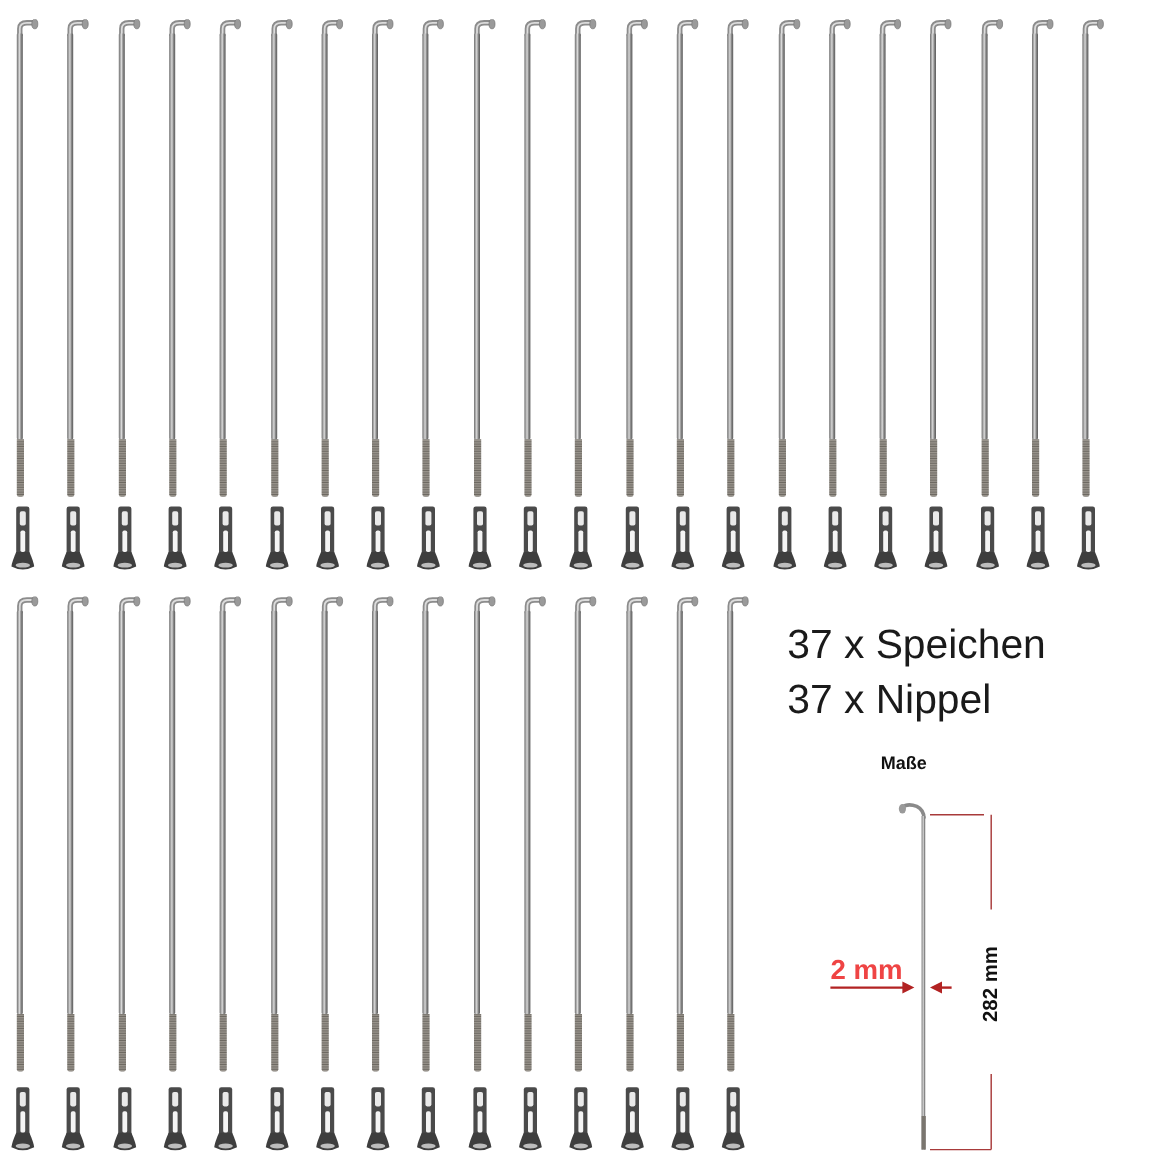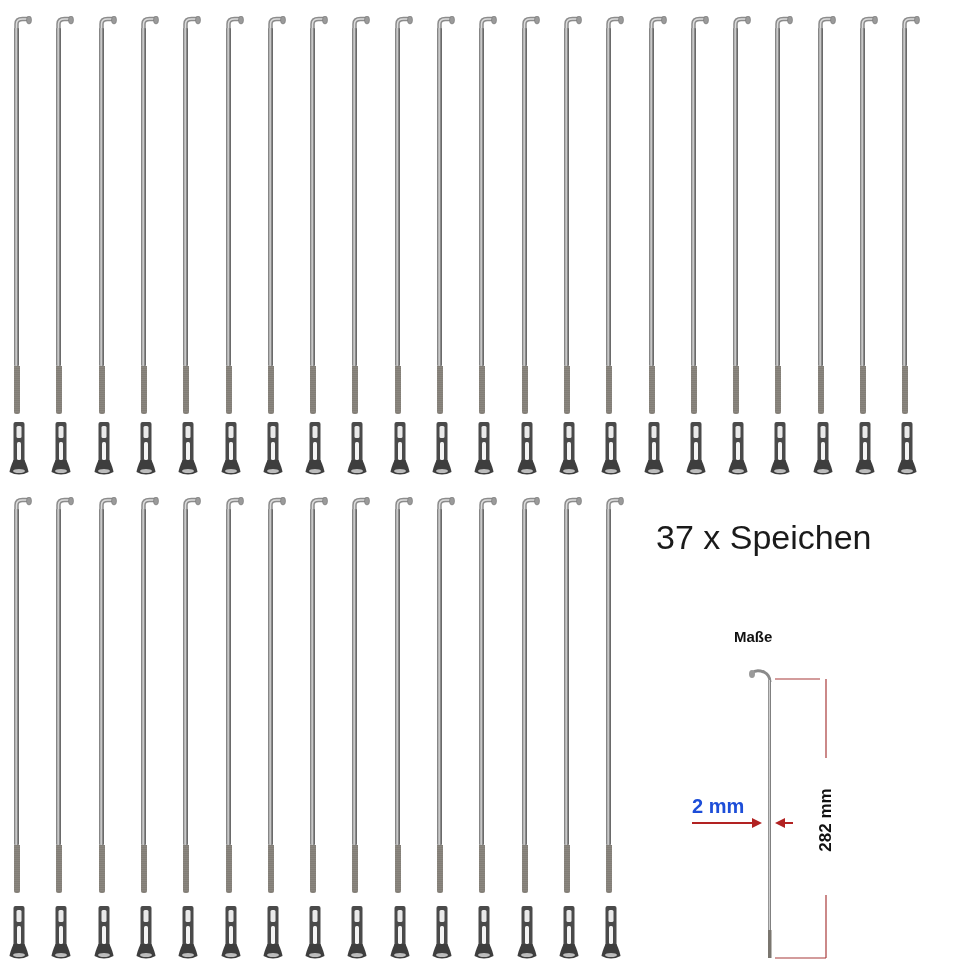--- a/index.html
+++ b/index.html
@@ -4,21 +4,21 @@
 <style>
   html,body{margin:0;padding:0;background:#fff;}
   #stage{position:relative;width:968px;height:968px;overflow:hidden;background:#fff;font-family:"Liberation Sans",sans-serif;}
   .spoke{position:absolute;width:20px;}
   .spoke .head{position:absolute;left:0;top:0;width:22px;height:14px;}
   .spoke .shaft{position:absolute;left:2px;width:5px;background:linear-gradient(90deg,#6e6e6e 0%,#d8d8d8 45%,#8a8a8a 70%,#5a5a5a 100%);border-radius:1px;}
   .spoke .thread{position:absolute;left:2px;width:6px;background:repeating-linear-gradient(0deg,#7a7670 0px,#9b968e 1px,#6a665f 2px);border-radius:0 0 2px 2px;}
   .nipple{position:absolute;width:20px;height:56px;}
   .headline{position:absolute;left:656px;font-size:34px;font-weight:normal;color:#1a1a1a;line-height:1;}
   #mass-label{position:absolute;left:734px;top:628px;font-size:15px;font-weight:bold;color:#111;}
-  #dim-width-label{position:absolute;left:692px;top:795px;font-size:20px;font-weight:bold;color:#1d4ed8;}
+  #dim-width-label{position:absolute;left:692px;top:795px;font-size:23px;font-weight:bold;color:#ef4444;}
   #dim-length-label{position:absolute;left:786px;top:810px;font-size:17px;font-weight:bold;color:#111;transform:rotate(-90deg);transform-origin:center;width:80px;text-align:center;}
 </style>
 </head>
 <body>
 
 <div id="stage">
   <div id="spokes-top">
       <div class="spoke" style="left: 12px; top: 16px; height: 400px;">
         <svg class="head" viewBox="0 0 22 14" width="22" height="14">
           <path d="M4.5 14 V8 q0 -5 6 -5 h5" fill="none" stroke="#8c8c8c" stroke-width="4.5" stroke-linecap="round"></path>
@@ -609,20 +609,21 @@
       <div class="nipple" style="left: 601.2px; top: 904px;"><svg viewBox="0 0 20 56" width="20" height="56">
           <rect x="4.5" y="2" width="11" height="42" rx="2" fill="#4a4a4a"></rect>
           <rect x="7.5" y="6" width="5" height="12" rx="1.5" fill="#eaeaea"></rect>
           <rect x="8" y="22" width="4" height="18" rx="1.5" fill="#f4f4f4"></rect>
           <path d="M4.5 40 Q1 48 0.5 52 Q10 57 19.5 52 Q19 48 15.5 40 Z" fill="#3e3e3e"></path>
           <ellipse cx="10" cy="51" rx="6" ry="2" fill="#bdbdbd"></ellipse>
         </svg></div>
     </div>
 
   <div class="headline" style="top:520px">37 x Speichen</div>
+  <div class="headline" style="top:566px">37 x Nippel</div>
   <div id="mass-label">Maße</div>
 
   <svg style="position:absolute;left:0;top:0" width="968" height="968">
     <defs>
       <linearGradient id="shg" x1="0" x2="1" y1="0" y2="0">
         <stop offset="0" stop-color="#6e6e6e"></stop>
           <stop offset=".45" stop-color="#d8d8d8"></stop>
           <stop offset="1" stop-color="#5a5a5a"></stop>
       </linearGradient>
     </defs>

